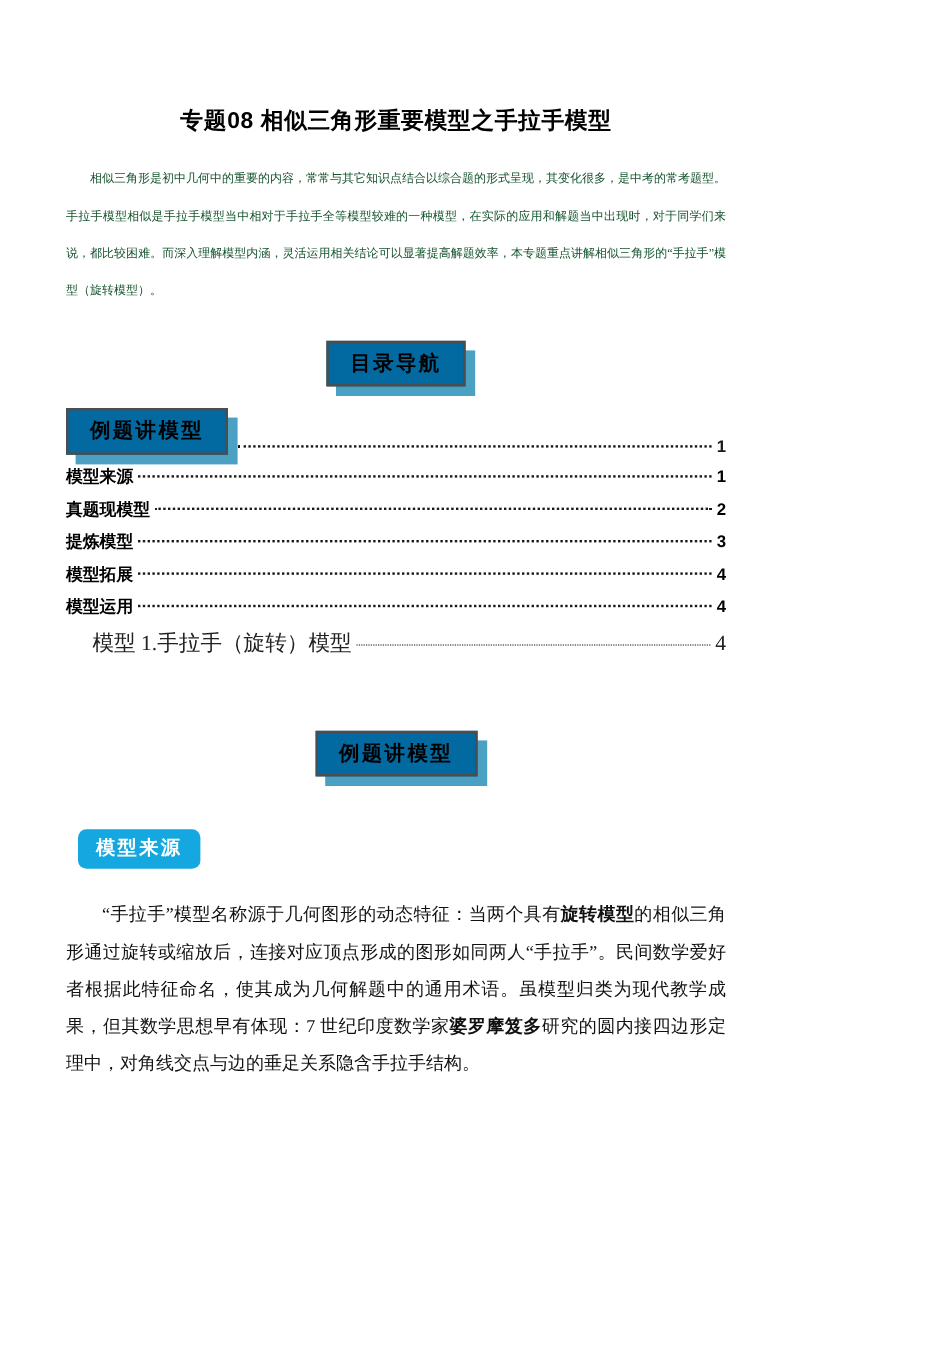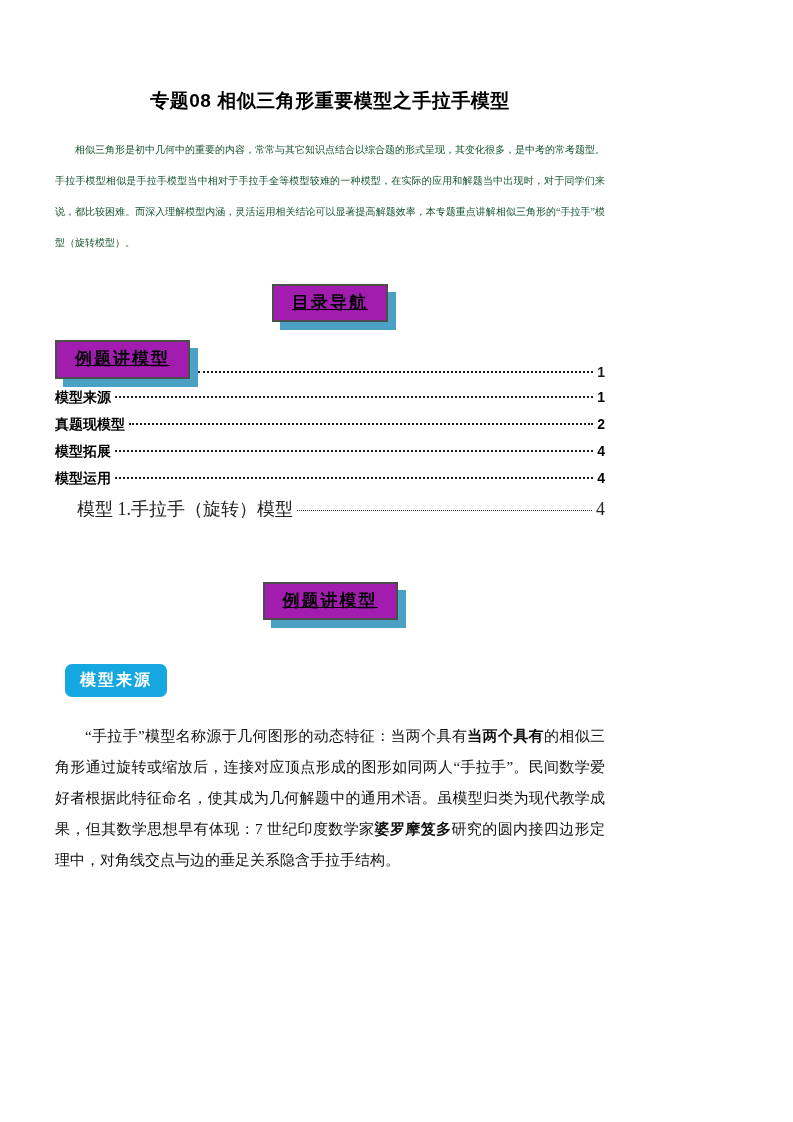--- a/index.html
+++ b/index.html
@@ -31,31 +31,30 @@
     margin:20px 0 0 0;
     font-size:10px;
     line-height:31px;
     text-align:justify;
     text-indent:2em;
     color:#14532d;
   }
   
   .shadow-box{
     display:inline-block;
-    background:#a21caf;
+    background:#0369a1;
     border:2px solid #4d4d4d;
     box-shadow:8px 8px 0 0 #4ba1c4;
     padding:7px 18px;
     font-family:"Liberation Sans", sans-serif;
     font-weight:bold;
     font-size:17px;
     color:#000;
     letter-spacing:2px;
     line-height:1.2;
-    text-decoration:underline;
   }
   .nav-box-wrap{ text-align:center; margin-top:26px; }
   .center-box-wrap{ text-align:center; margin-top:58px; }
   
   .toc{ margin-top:18px; }
   .toc-row{
     display:flex;
     align-items:baseline;
     height:27px;
     font-family:"Liberation Sans", sans-serif;
@@ -149,20 +148,25 @@
       <span class="leader"></span>
       <span class="pagenum">1</span>
     </div>
 
     <div class="toc-row">
       <span>真题现模型</span>
       <span class="leader"></span>
       <span class="pagenum">2</span>
     </div>
 
+    <div class="toc-row">
+      <span>提炼模型</span>
+      <span class="leader"></span>
+      <span class="pagenum">3</span>
+    </div>
 
     <div class="toc-row">
       <span>模型拓展</span>
       <span class="leader"></span>
       <span class="pagenum">4</span>
     </div>
 
     <div class="toc-row">
       <span>模型运用</span>
       <span class="leader"></span>
@@ -181,16 +185,16 @@
   <div class="center-box-wrap">
     <span class="shadow-box">
       <span>例题讲模型</span>
     </span>
   </div>
 
   <div>
     <span class="blue-label">模型来源</span>
   </div>
 
-  <p class="body-para"><span>“手拉手”模型名称源于几何图形的动态特征：当两个具有</span><b>当两个具有</b><span>的相似三角形通过旋转或缩放后，连接对应顶点形成的图形如同两人“手拉手”。民间数学爱好者根据此特征命名，使其成为几何解题中的通用术语。虽模型归类为现代教学成果，但其数学思想早有体现：7 世纪印度数学家</span><b>婆罗摩笈多</b><span>研究的圆内接四边形定理中，对角线交点与边的垂足关系隐含手拉手结构。</span></p>
+  <p class="body-para"><span>“手拉手”模型名称源于几何图形的动态特征：当两个具有</span><b>旋转模型</b><span>的相似三角形通过旋转或缩放后，连接对应顶点形成的图形如同两人“手拉手”。民间数学爱好者根据此特征命名，使其成为几何解题中的通用术语。虽模型归类为现代教学成果，但其数学思想早有体现：7 世纪印度数学家</span><b>婆罗摩笈多</b><span>研究的圆内接四边形定理中，对角线交点与边的垂足关系隐含手拉手结构。</span></p>
 
 
 </div>
 
 </body></html>

